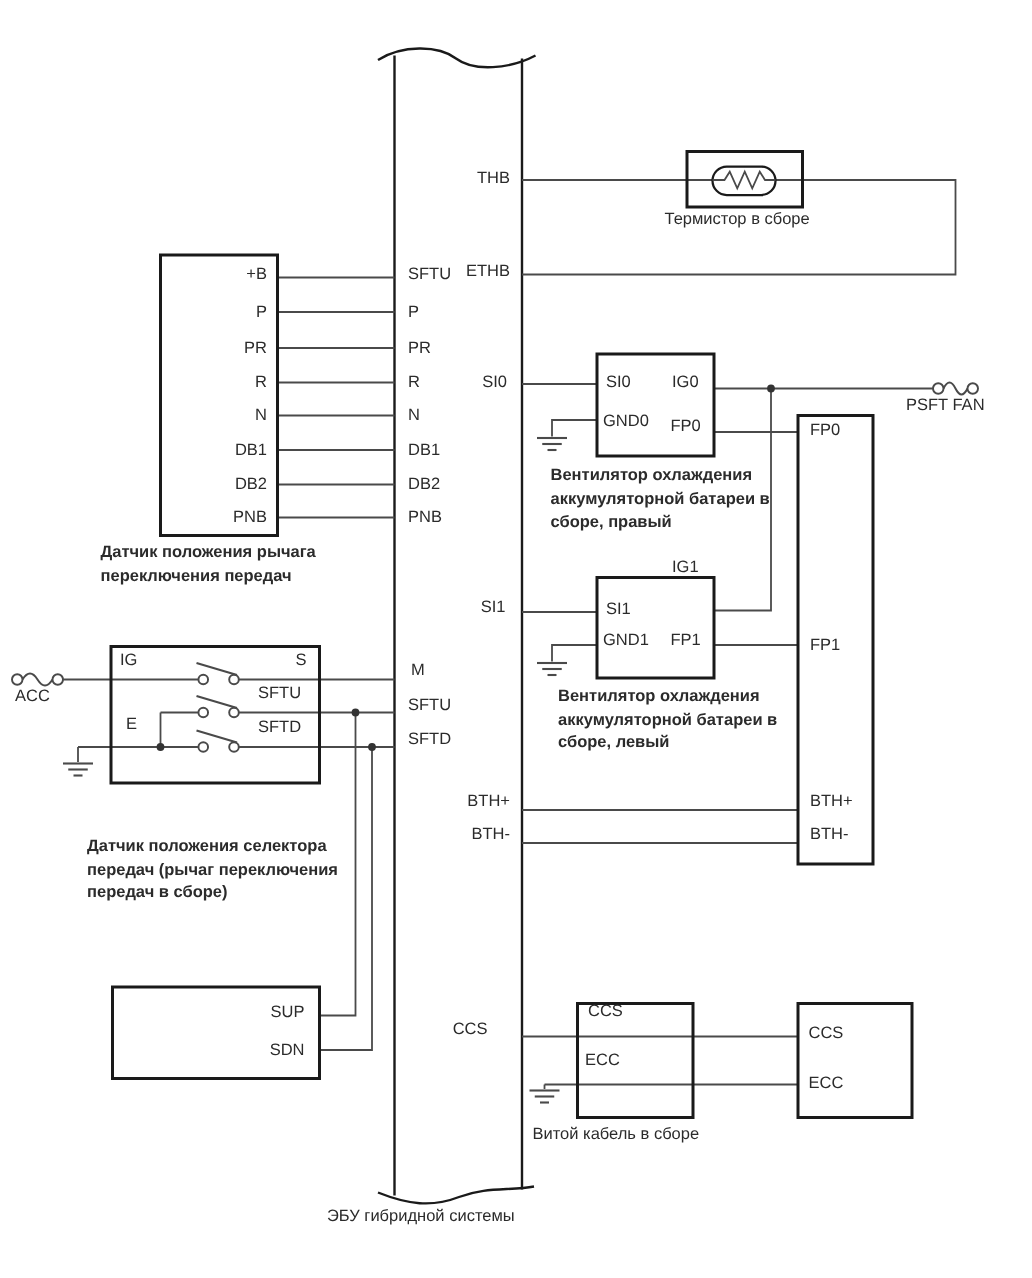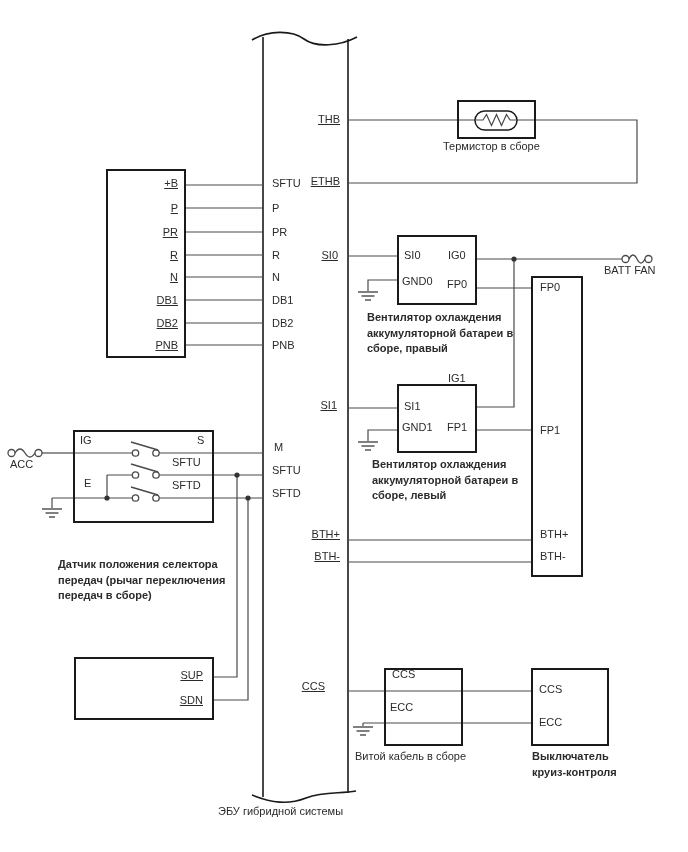--- a/index.html
+++ b/index.html
@@ -14,21 +14,21 @@
     font-family:"Liberation Sans",sans-serif;overflow:hidden;
   }
   #wires{position:absolute;left:0;top:0;}
   .lbl{
     position:absolute;
     font:11px/12px "Liberation Sans",sans-serif;
     color:var(--text);
     white-space:pre-line;
   }
   .cap{line-height:15.5px;font-weight:bold;}
-  .r{text-align:left;text-decoration:underline;}
+  .r{text-align:left;}
   svg path, svg line, svg rect, svg circle, svg polyline{vector-effect:non-scaling-stroke;}
 </style>
 </head>
 <body>
 
 <div id="stage">
 
   <svg id="wires" width="688" height="852" viewBox="0 0 688 852">
     <defs>
       <g id="gnd" stroke="var(--wire)" stroke-width="1.4" fill="none">
@@ -167,40 +167,42 @@
   <div class="lbl r" style="right:363px;top:680px">CCS</div>
 
   <div class="lbl r" style="right:510px;top:177px">+B</div>
   <div class="lbl r" style="right:510px;top:202px">P</div>
   <div class="lbl r" style="right:510px;top:226px">PR</div>
   <div class="lbl r" style="right:510px;top:249px">R</div>
   <div class="lbl r" style="right:510px;top:271px">N</div>
   <div class="lbl r" style="right:510px;top:294px">DB1</div>
   <div class="lbl r" style="right:510px;top:317px">DB2</div>
   <div class="lbl r" style="right:510px;top:339px">PNB</div>
+  <div class="lbl cap" style="left:67px;top:361px">Датчик положения рычага
+переключения передач</div>
 
   <div class="lbl" style="left:443px;top:140px">Термистор в сборе</div>
 
   <div class="lbl" style="left:404px;top:249px">SI0</div>
   <div class="lbl" style="left:448px;top:249px">IG0</div>
   <div class="lbl" style="left:402px;top:275px">GND0</div>
   <div class="lbl" style="left:447px;top:278px">FP0</div>
   <div class="lbl cap" style="left:367px;top:310px">Вентилятор охлаждения
 аккумуляторной батареи в
 сборе, правый</div>
 
   <div class="lbl" style="left:404px;top:400px">SI1</div>
   <div class="lbl" style="left:448px;top:372px">IG1</div>
   <div class="lbl" style="left:402px;top:421px">GND1</div>
   <div class="lbl" style="left:447px;top:421px">FP1</div>
   <div class="lbl cap" style="left:372px;top:457px">Вентилятор охлаждения
 аккумуляторной батареи в
 сборе, левый</div>
 
-  <div class="lbl" style="left:604px;top:264px">BATT FAN</div>
+  <div class="lbl" style="left:604px;top:264px">PSFT FAN</div>
   <div class="lbl" style="left:10px;top:458px">ACC</div>
 
   <div class="lbl" style="left:540px;top:281px">FP0</div>
   <div class="lbl" style="left:540px;top:424px">FP1</div>
   <div class="lbl" style="left:540px;top:528px">BTH+</div>
   <div class="lbl" style="left:540px;top:550px">BTH-</div>
 
   <div class="lbl" style="left:80px;top:434px">IG</div>
   <div class="lbl" style="left:197px;top:434px">S</div>
   <div class="lbl" style="left:84px;top:477px">E</div>
@@ -212,18 +214,16 @@
 
   <div class="lbl r" style="right:485px;top:669px">SUP</div>
   <div class="lbl r" style="right:485px;top:694px">SDN</div>
 
   <div class="lbl" style="left:392px;top:668px">CCS</div>
   <div class="lbl" style="left:390px;top:701px">ECC</div>
   <div class="lbl" style="left:355px;top:750px">Витой кабель в сборе</div>
 
   <div class="lbl" style="left:539px;top:683px">CCS</div>
   <div class="lbl" style="left:539px;top:716px">ECC</div>
-  <div class="lbl cap" style="left:532px;top:749px">Выключатель
-круиз-контроля</div>
 
   <div class="lbl" style="left:218px;top:805px">ЭБУ гибридной системы</div>
 
 </div>
 
 </body></html>

